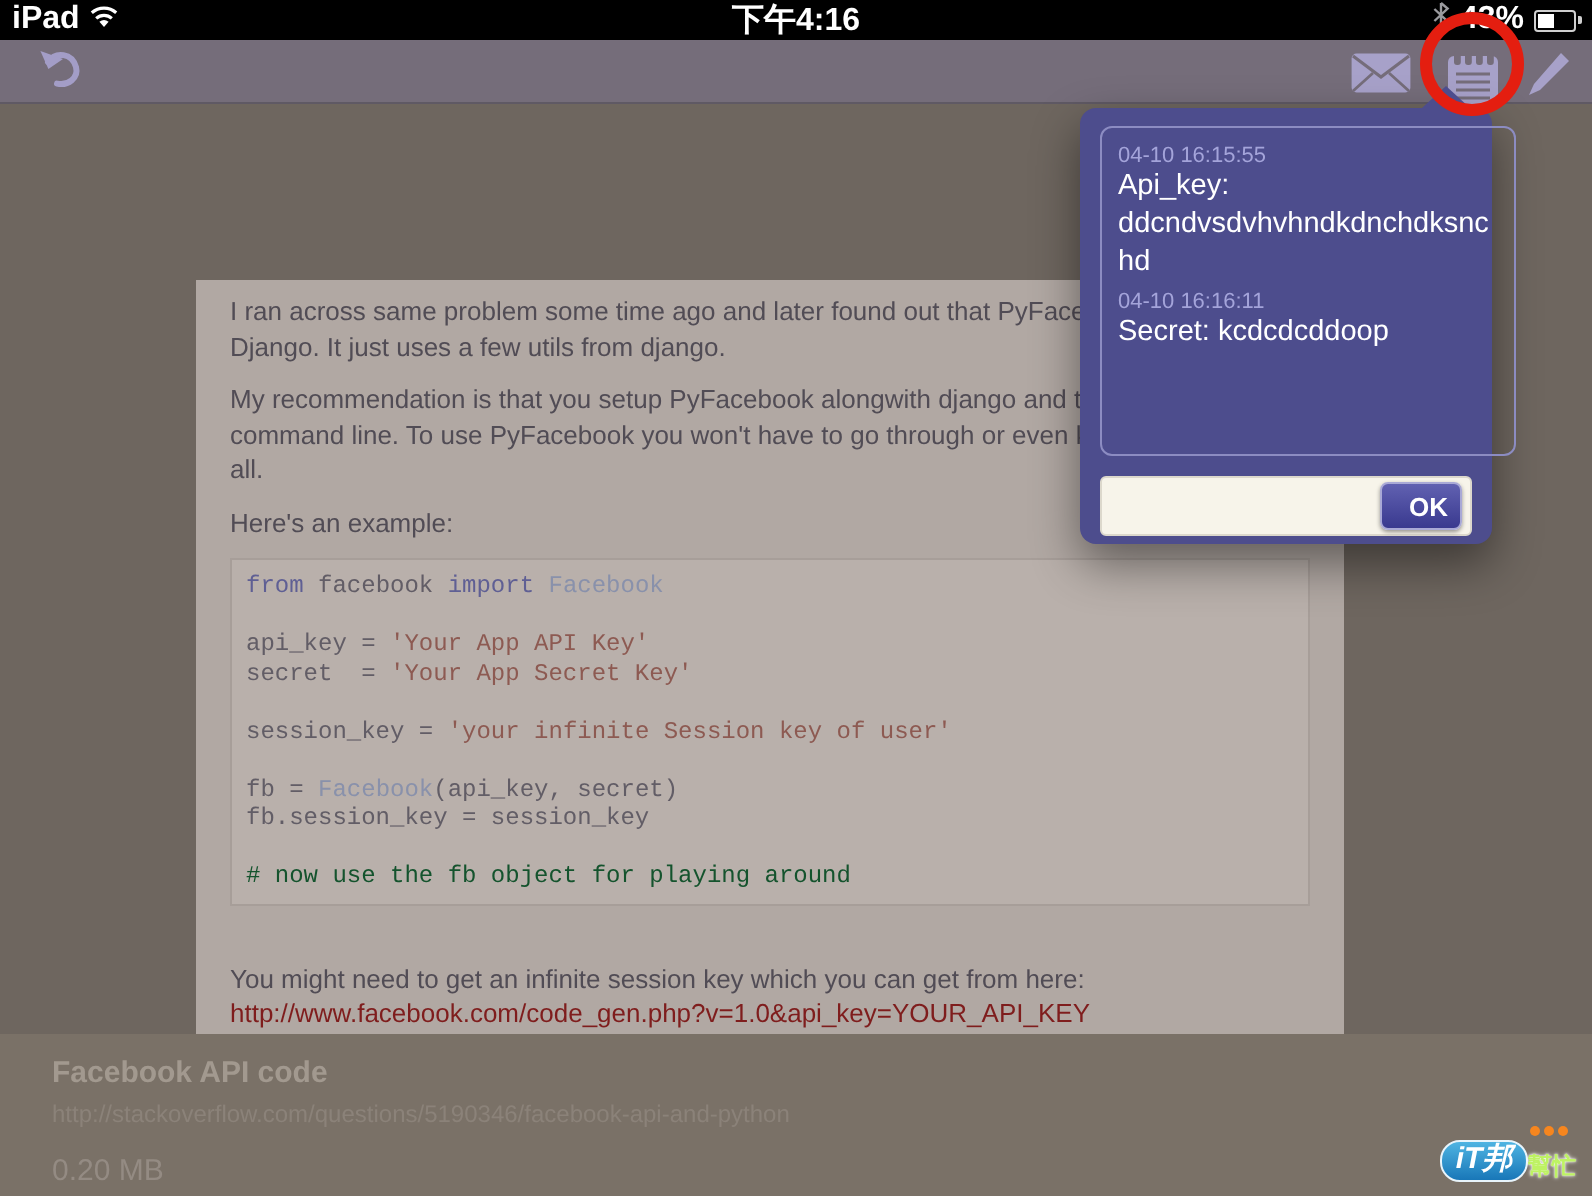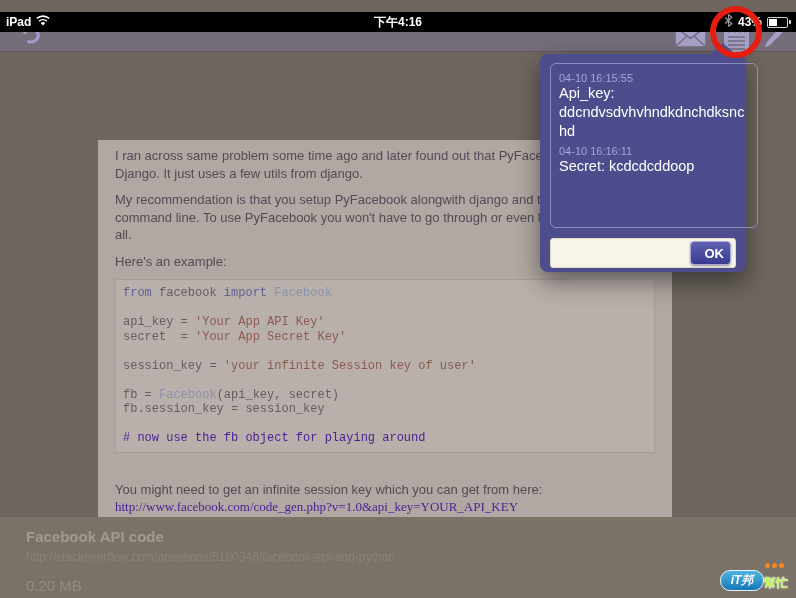--- a/index.html
+++ b/index.html
@@ -1,46 +1,46 @@
 <!DOCTYPE html>
 <html><head>
 <meta charset="utf-8">
 <style>
   html,body{margin:0;padding:0;width:796px;height:598px;overflow:hidden;}
   body{position:relative;font-family:"Liberation Sans",sans-serif;background:#6e665f;}
 
   
-  .status-bar{position:absolute;top:12px;left:0;width:796px;height:20px;background:#000;
-    color:#fff;font-size:12px;font-weight:bold;z-index:50;text-align:center;}
+  .status-bar{position:absolute;top:0;left:0;width:796px;height:20px;background:#000;
+    color:#fff;font-size:16px;font-weight:bold;z-index:50;text-align:center;}
   .sb-left{position:absolute;left:6px;top:0;height:20px;display:flex;align-items:center;gap:5px;}
   .sb-center{position:absolute;left:0;right:0;top:0;height:20px;display:flex;align-items:center;justify-content:center;}
   .sb-right{position:absolute;right:5px;top:0;height:20px;display:flex;align-items:center;gap:5px;}
   .battery-body{width:19px;height:9px;border:1px solid #cfcfcf;border-radius:2px;position:relative;}
   .battery-fill{position:absolute;left:1px;top:1px;bottom:1px;width:43%;background:#fff;}
   .battery-tip{width:2px;height:4px;background:#cfcfcf;border-radius:0 1px 1px 0;margin-left:1px;}
 
   
   .toolbar{position:absolute;top:20px;left:0;width:796px;height:31px;background:#756d7a;
     border-bottom:1px solid rgba(0,0,0,.18);z-index:10;}
   .tb-icon{position:absolute;cursor:pointer;}
 
   
   .content{position:absolute;top:52px;left:0;width:796px;height:465px;background:#6e665f;}
   .page{position:absolute;left:98px;top:88px;width:574px;height:429px;background:#b1a8a3;
     box-sizing:border-box;padding:7px 17px;overflow:hidden;z-index:5;}
   .block-p{margin:0 0 9px 0;}
   .pline{font-size:13px;line-height:17.5px;color:#514c55;white-space:pre;overflow:hidden;}
-  .plink{color:#4c1d95;font-family:Liberation Serif, serif;}
+  .plink{color:#7f1d1d;}
   .codeblock{background:#b9b0ab;border:1px solid #a79e99;margin:2px 0 28px 0;padding:6px 7px;}
   .cl{font-family:"Liberation Mono","DejaVu Sans Mono",monospace;font-size:12px;line-height:14.5px;
     color:#625d66;white-space:pre;}
   .tok-kw{color:#5f5f94;}
   .tok-typ{color:#8991ab;}
   .tok-str{color:#8d5a52;}
-  .tok-com{color:#4c1d95;}
+  .tok-com{color:#14532d;}
   .tok-pln{color:#625d66;}
 
   
   .footer{position:absolute;left:0;bottom:0;width:796px;height:81px;background:#7a7167;
     box-sizing:border-box;padding:11px 0 0 26px;z-index:8;}
   .footer-title{font-size:15px;font-weight:bold;color:#a2998f;}
   .footer-url{font-size:12px;color:#8b8279;margin-top:5px;}
   .footer-size{font-size:15px;color:#948b83;margin-top:13px;}
 
   
@@ -63,21 +63,21 @@
     box-shadow:0 1px 2px rgba(0,0,0,.4);}
 
   
   .red-circle{position:absolute;left:710px;top:6px;width:52px;height:52px;box-sizing:border-box;
     border:6px solid #e41e10;border-radius:50%;z-index:60;}
 
   
   .watermark{position:absolute;right:8px;bottom:5px;width:68px;height:30px;z-index:20;}
   .wm-pill{position:absolute;left:0;bottom:2px;width:42px;height:19px;border-radius:10px;
     background:linear-gradient(#4fb4e2,#1877b8);border:1px solid #e8f4fb;
-    color:#fff;font-size:12px;font-weight:bold;font-style:italic;text-align:center;line-height:18px;}
+    color:#fff;font-size:15px;font-weight:bold;font-style:italic;text-align:center;line-height:18px;}
   .wm-help{position:absolute;right:0;bottom:1px;font-size:12px;font-weight:bold;color:#bef264;
     text-shadow:0 0 2px #fff, 0 0 1px #fff;}
   .wm-figures{position:absolute;right:4px;top:0px;display:flex;gap:2px;}
   .wm-figures span{width:5px;height:5px;border-radius:50%;background:#f6861f;display:block;}
 </style>
 </head>
 <body>
 
 <div class="status-bar">
   <div class="sb-left">

